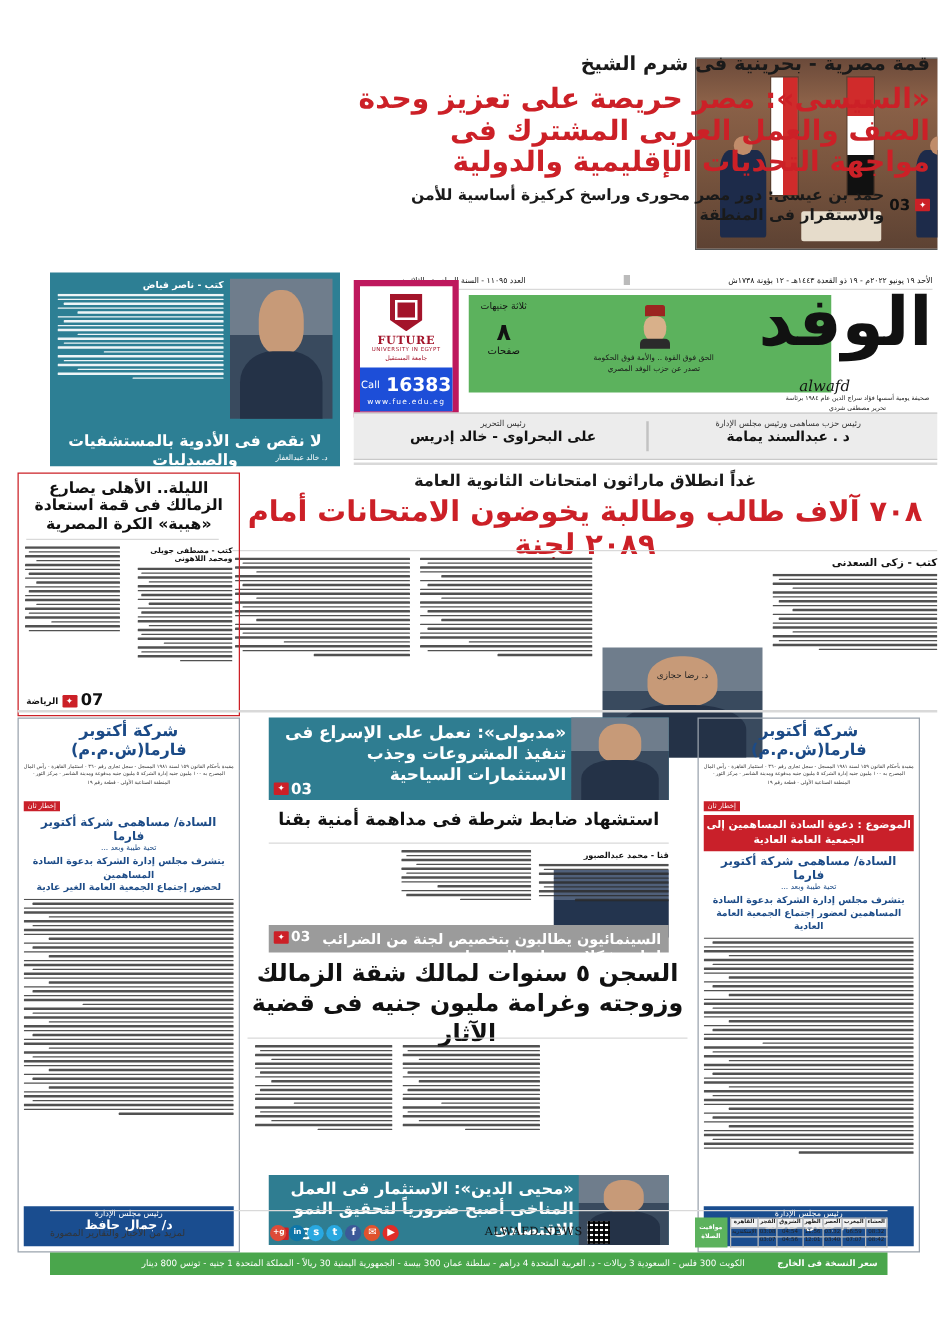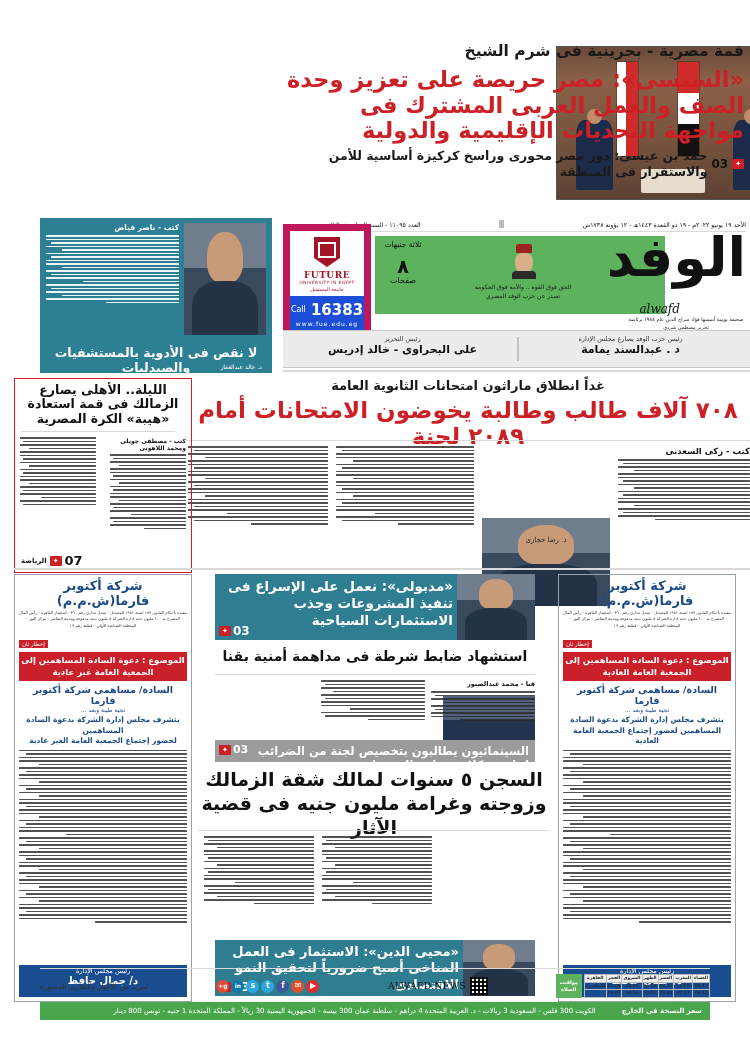--- a/index.html
+++ b/index.html
@@ -67,21 +67,21 @@
   .mast{background:#fff;}
   .mast-green{
     background:#5cb25d;
   }
   .wafd-logo{
     font-family:"DejaVu Sans","Liberation Sans",sans-serif;
     font-weight:bold;color:#111;
   }
   .alwafd-latin{font-family:"DejaVu Serif","Liberation Serif",serif;font-style:italic;font-size:12px;color:#111;}
 
-  .fue-box{border:7px solid #be185d;background:#fff;}
+  .fue-box{border:5px solid #be185d;background:#fff;}
   .fue-shield{
     width:26px;height:30px;margin:0 auto;
     background:#a3142a;
     clip-path:polygon(0 0,100% 0,100% 70%,50% 100%,0 70%);
     position:relative;
   }
   .fue-shield::after{
     content:"";position:absolute;left:4px;top:5px;right:4px;bottom:9px;
     border:2px solid #fff;
   }
@@ -237,21 +237,21 @@
       <div class="fue-call" style="position:absolute;left:0;right:0;bottom:0;height:32px;padding-top:3px;">
         <span class="c1">Call</span>
         <span class="c2">16383</span>
         <span class="c3">www.fue.edu.eg</span>
       </div>
     </div>
   </div>
 
   <div class="abs edbar" style="left:283px;top:330px;width:467px;height:36px;">
     <div class="abs ctr" style="right:12px;top:4px;width:215px;">
-      <div class="ed-role">رئيس حزب الوفد يصارع مجلس الإدارة</div>
+      <div class="ed-role">رئيس حزب مساهمى ورئيس مجلس الإدارة</div>
       <div class="ed-name">د . عبدالسند يمامة</div>
     </div>
     <div class="abs" style="left:50%;top:6px;width:2px;height:24px;background:#c2c2c2;"></div>
     <div class="abs ctr" style="left:12px;top:4px;width:215px;">
       <div class="ed-role">رئيس التحرير</div>
       <div class="ed-name">على البحراوى - خالد إدريس</div>
     </div>
   </div>
   <div class="abs rule" style="left:283px;top:370px;width:467px;height:2px;"></div>
 
@@ -594,21 +594,20 @@
       <div style="font-size:10px;">د/ جمال حافظ</div>
     </div>
   </div>
 
   <div class="abs" style="left:14px;top:574px;width:168px;height:420px;border:1px solid #9aa3ad;padding:3px 4px;overflow:hidden;">
     <div class="ctr ad-blue" style="font-size:13px;font-weight:bold;">شركة أكتوبر فارما(ش.م.م)</div>
     <div class="ctr" style="font-size:4px;color:#333;line-height:1.6;margin-top:2px;">مقيدة بأحكام القانون ١٥٩ لسنة ١٩٨١ المسجل - سجل تجارى رقم ٣٦٠ - استثمار القاهرة - رأس المال المصرح به ١٠٠ مليون جنيه إدارة الشركة ٥ مليون جنيه مدفوعة ومدينة الشاسر - مركز الثور - المنطقة الصناعية الأولى - قطعة رقم ١٩</div>
     <div style="text-align:left;margin:2px 0;">
       <span class="ad-flag">إخطار ثان</span>
     </div>
-    <div class="ad-redbar" style="font-size:8.5px;padding:3px 2px;line-height:1.35;">الموضوع : دعوة السادة المساهمين إلى الجمعية العامة غير عادية</div>
     <div class="ctr ad-blue" style="font-size:9.5px;font-weight:bold;margin-top:3px;">السادة/ مساهمى شركة أكتوبر فارما</div>
     <div class="ctr ad-blue" style="font-size:6px;">تحية طيبة وبعد ...</div>
     <div class="ctr ad-blue" style="font-size:7.5px;font-weight:bold;line-height:1.4;margin-top:2px;">يتشرف مجلس إدارة الشركة بدعوة السادة المساهمين</div>
     <div class="ctr ad-blue" style="font-size:7.5px;font-weight:bold;line-height:1.4;">لحضور إجتماع الجمعية العامة الغير عادية</div>
     <div class="body-lines tiny dark" style="margin-top:3px;">
       <i class="s1"></i>
         <i class="s2"></i>
         <i class="s1"></i>
         <i class="s1"></i>
         <i class="s3"></i>

